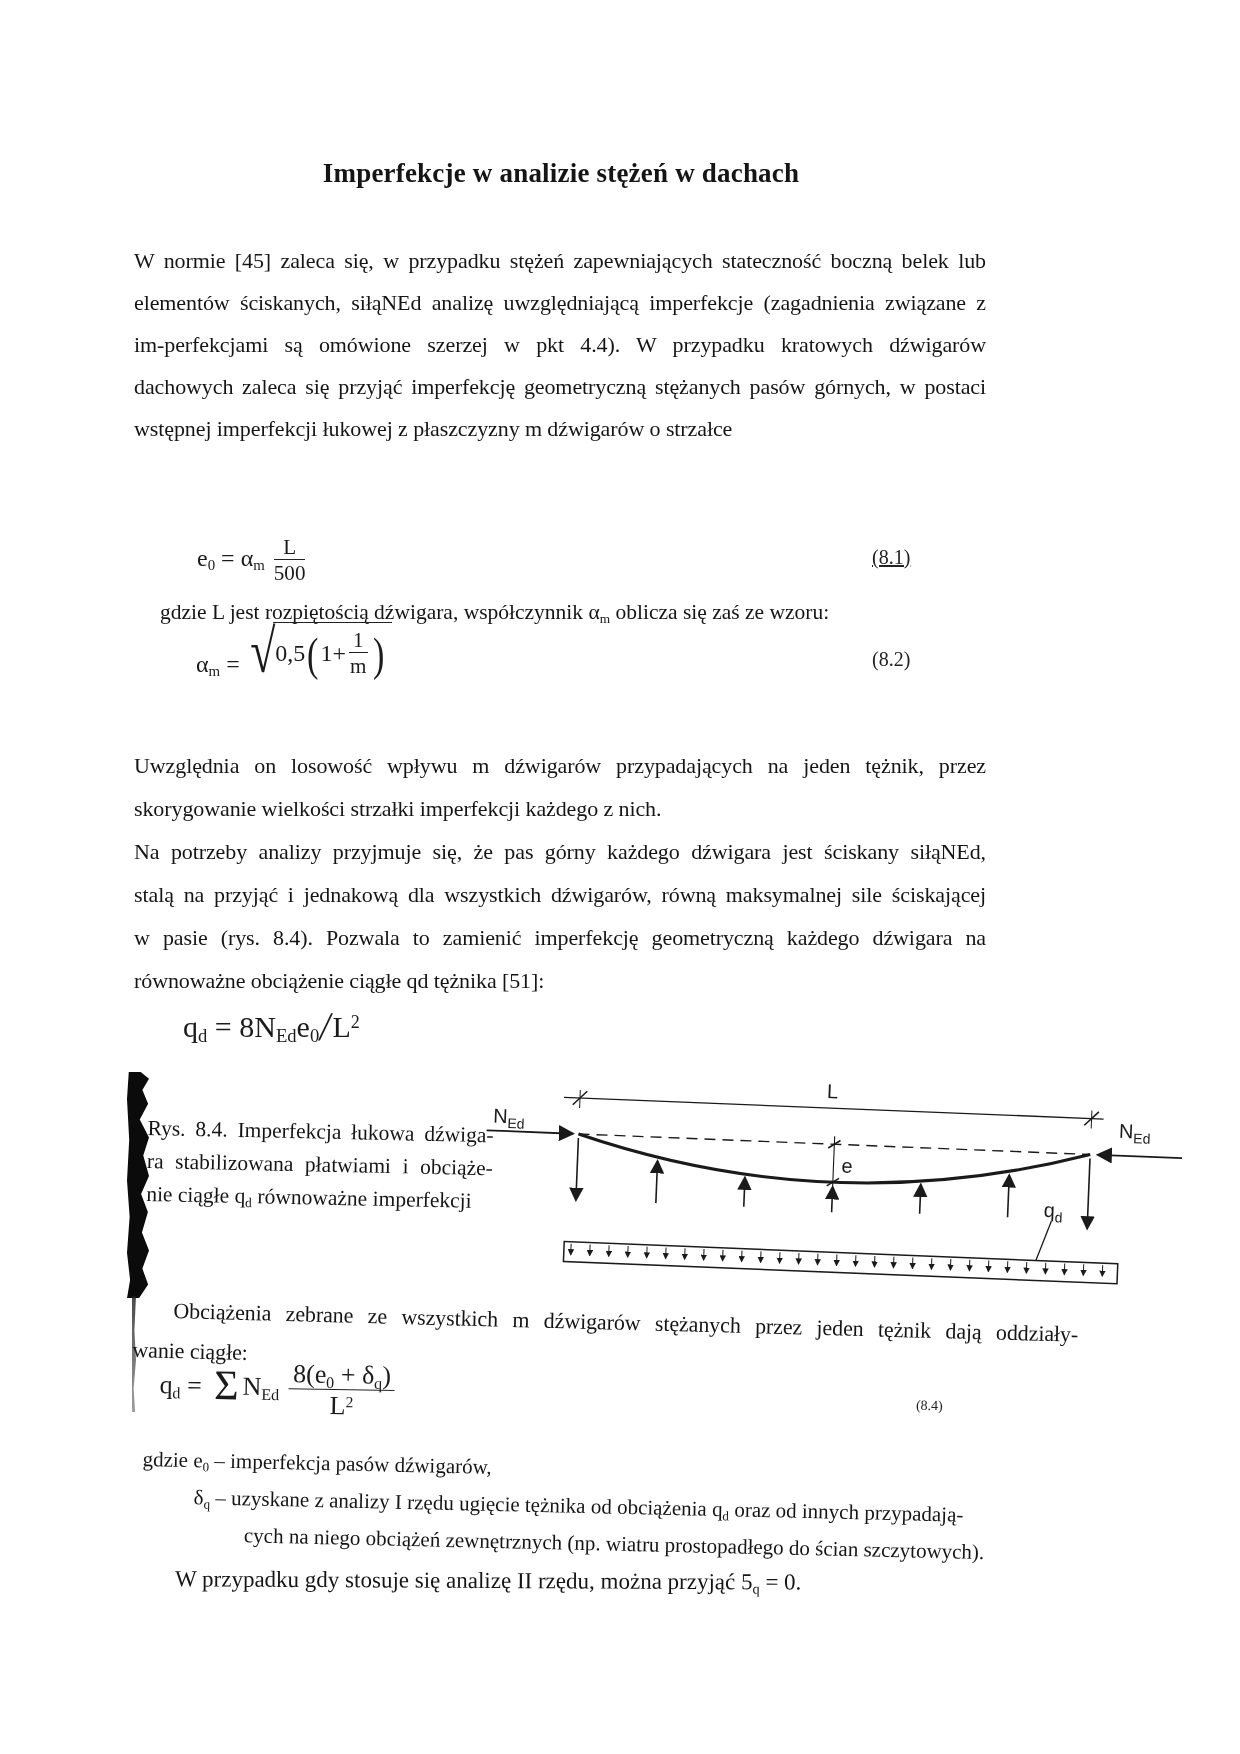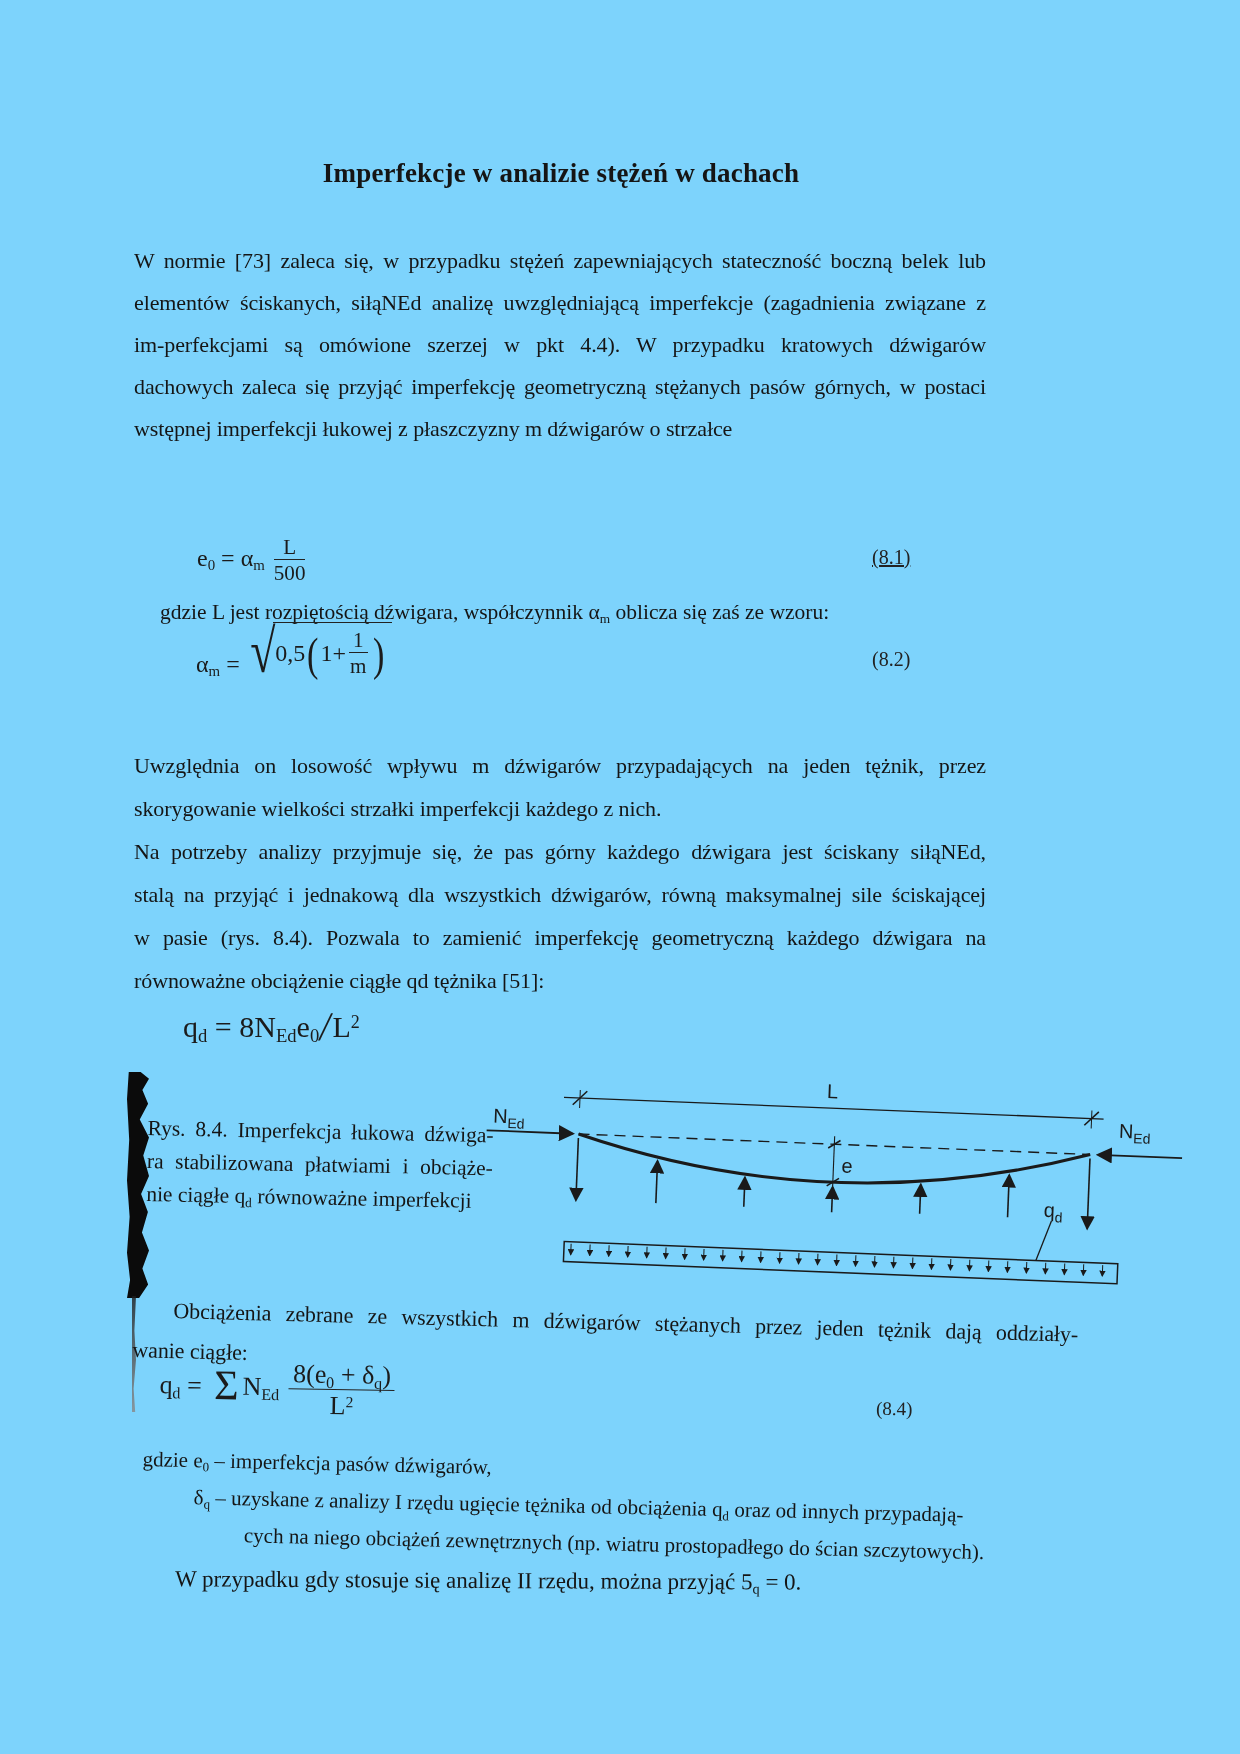--- a/index.html
+++ b/index.html
@@ -1,19 +1,19 @@
 <!DOCTYPE html>
 <html><head>
 <meta charset="utf-8">
 <style>
   html,body{margin:0;padding:0;}
   body{background:#e8e8e8;}
   #page{
     position:relative; width:1240px; height:1754px;
-    background:#7dd3fc; overflow:hidden;
+    background:#ffffff; overflow:hidden;
     font-family:"Liberation Serif", serif; color:#151515;
   }
   .abs{position:absolute;}
   
   .doc-title{
     left:135px; top:158px; width:852px; text-align:center;
     font-size:27px; font-weight:bold; letter-spacing:.2px;
   }
   .para{font-size:22px; letter-spacing:-0.1px;}
   .para .ln{height:42px; line-height:42px; text-align:justify; text-align-last:justify; white-space:normal;}
@@ -47,21 +47,21 @@
   .sqrt{display:inline-flex; align-items:stretch;}
   .radsym{font-size:2.55em; font-weight:300; line-height:.95; margin-right:-6px; transform:scaleX(.75);}
   .radbody{border-top:1.7px solid #222; display:inline-flex; align-items:center; padding:3px 6px 0 2px;}
   .bigparen{font-size:1.9em; font-weight:300; transform:scaleX(.75); display:inline-block; line-height:.8; position:relative; top:2px;}
   #eq3{left:183px; top:1000px; font-size:30px;}
   #eq3 .bigslash{font-size:1.35em; display:inline-block; transform:skewX(-8deg); position:relative; top:3px; margin:0 1px;}
   #eq4{left:160px; top:1358px; font-size:26px; transform:rotate(1deg); transform-origin:0 0;}
   .sigma{font-size:42px; font-weight:400; position:relative; top:5px; margin:0 4px 0 6px; display:inline-block; line-height:.8;}
   #lbl81{left:872px; top:546px;text-decoration:underline;}
   #lbl82{left:872px; top:648px;}
-  #lbl84{left:876px; top:1398px; transform:rotate(1deg); font-size:19px;}
+  #lbl84{left:916px; top:1398px; transform:rotate(1deg); font-size:14px;}
   
   #figsvg{left:452px; top:1050px;}
   #figsvg text{font-family:"Liberation Sans", sans-serif; font-size:20px; fill:#1a1a1a; stroke:none;}
   #figsvg .sub{font-size:14px;}
   #caption{left:148px; top:1112px; width:346px; font-size:21.5px; line-height:33px; transform:rotate(1.2deg); transform-origin:0 0;}
   #caption .cl{text-align:justify; text-align-last:justify;}
   #caption .cl.last{text-align-last:left;}
   
   #blackbar{
     left:127px; top:1072px; width:22px; height:226px; background:#0b0b0b;
@@ -72,21 +72,21 @@
     clip-path:polygon(0 0,100% 0,60% 30%,100% 55%,40% 80%,80% 100%,0 100%);}
 </style>
 </head>
 <body>
 
 <div id="page">
 
   <div class="abs doc-title">Imperfekcje w analizie stężeń w dachach</div>
 
   <div class="abs para" id="p1">
-    <div class="ln">W normie [73] zaleca się, w przypadku stężeń zapewniających stateczność boczną belek lub</div>
+    <div class="ln">W normie [45] zaleca się, w przypadku stężeń zapewniających stateczność boczną belek lub</div>
     <div class="ln">elementów ściskanych, siłąNEd analizę uwzględniającą imperfekcje (zagadnienia związane z</div>
     <div class="ln">im-perfekcjami są omówione szerzej w pkt 4.4). W przypadku kratowych dźwigarów</div>
     <div class="ln">dachowych zaleca się przyjąć imperfekcję geometryczną stężanych pasów górnych, w postaci</div>
     <div class="ln last">wstępnej imperfekcji łukowej z płaszczyzny m dźwigarów o strzałce</div>
   </div>
 
   <div class="abs eq" id="eq1">
     <span>e</span><span class="s">0</span><span> = </span><span>α</span><span class="s">m</span>
     <span class="frac small">
         <span class="fn">L</span>

